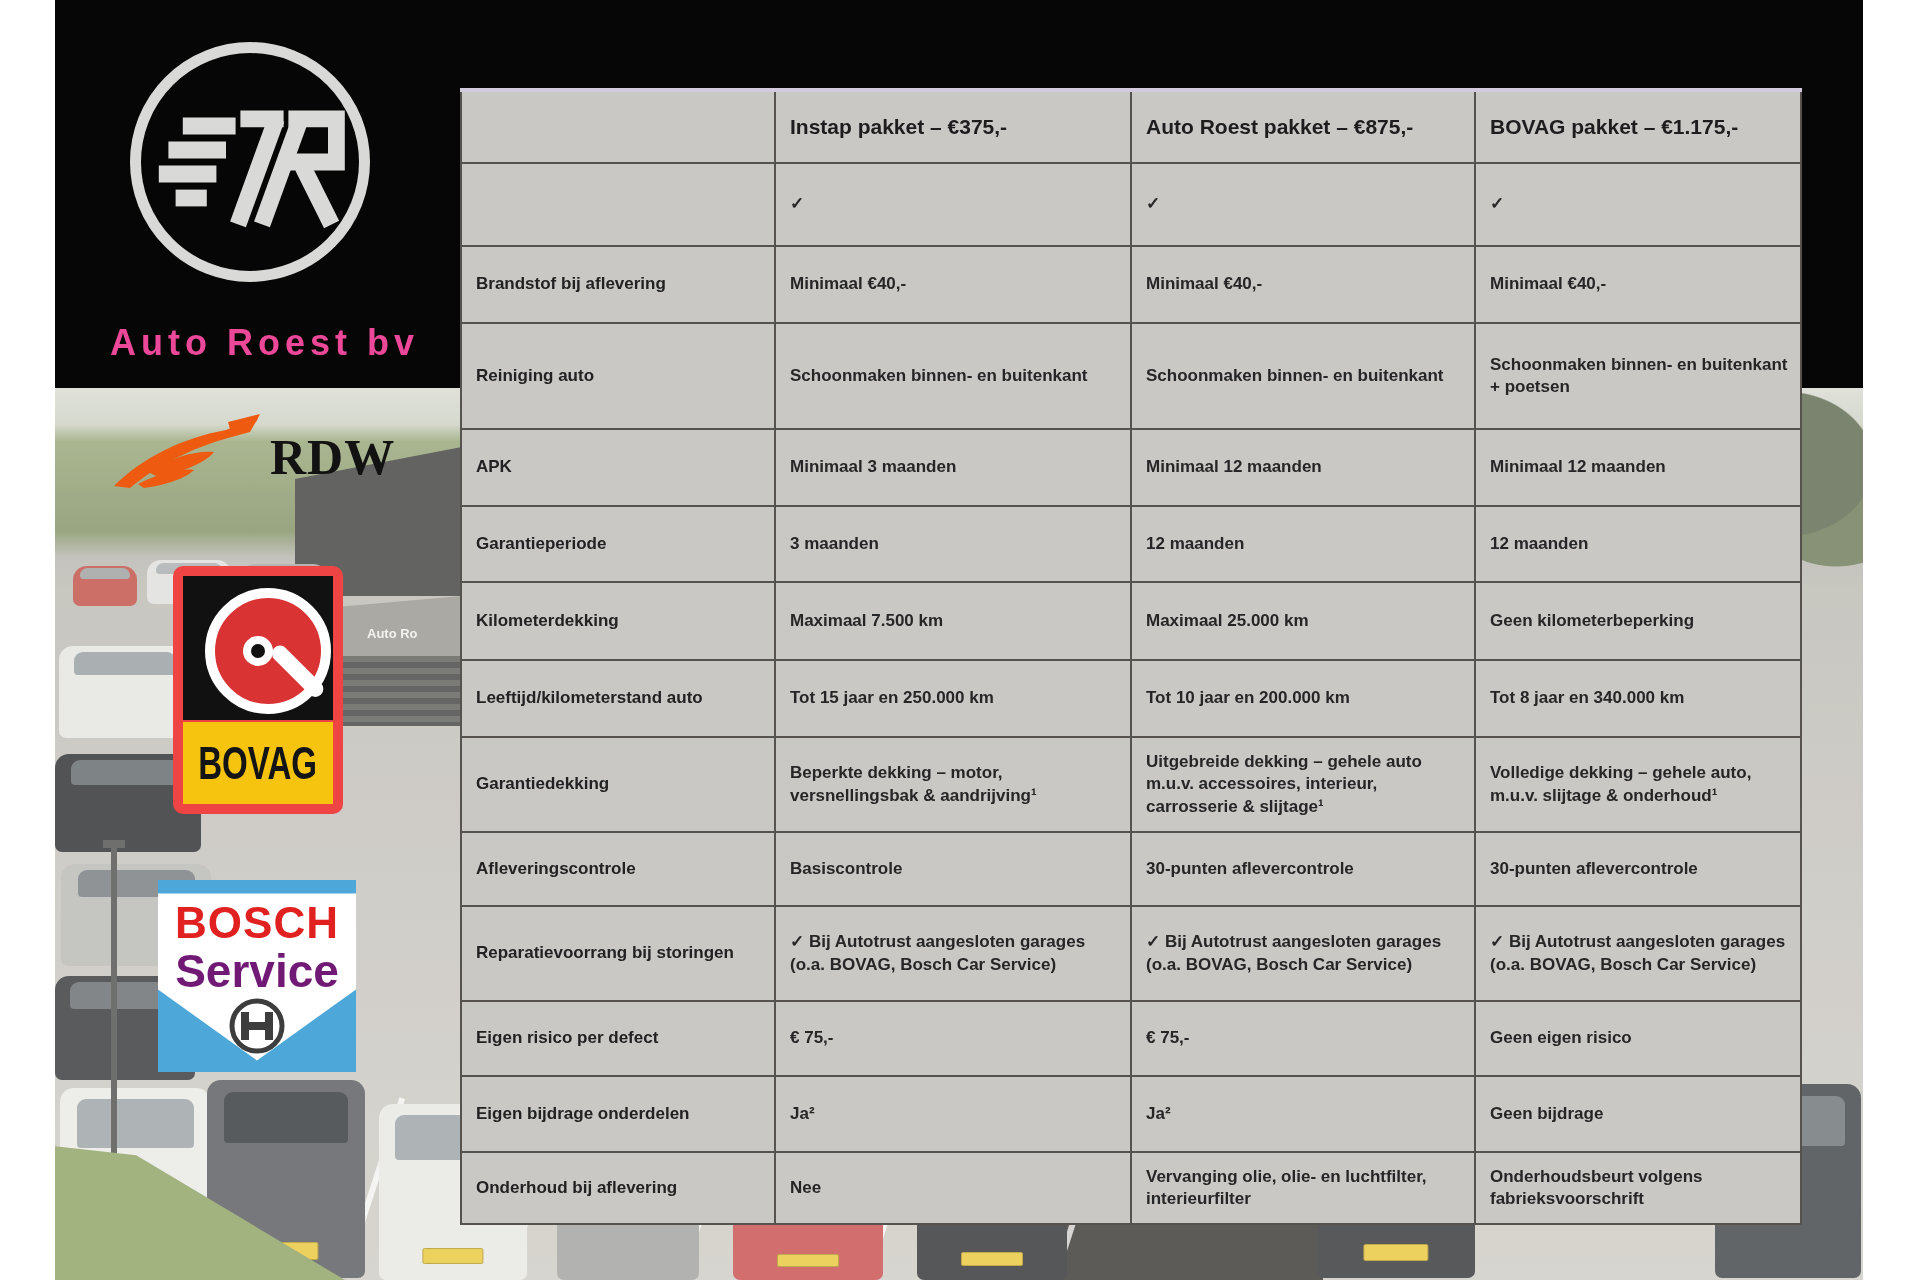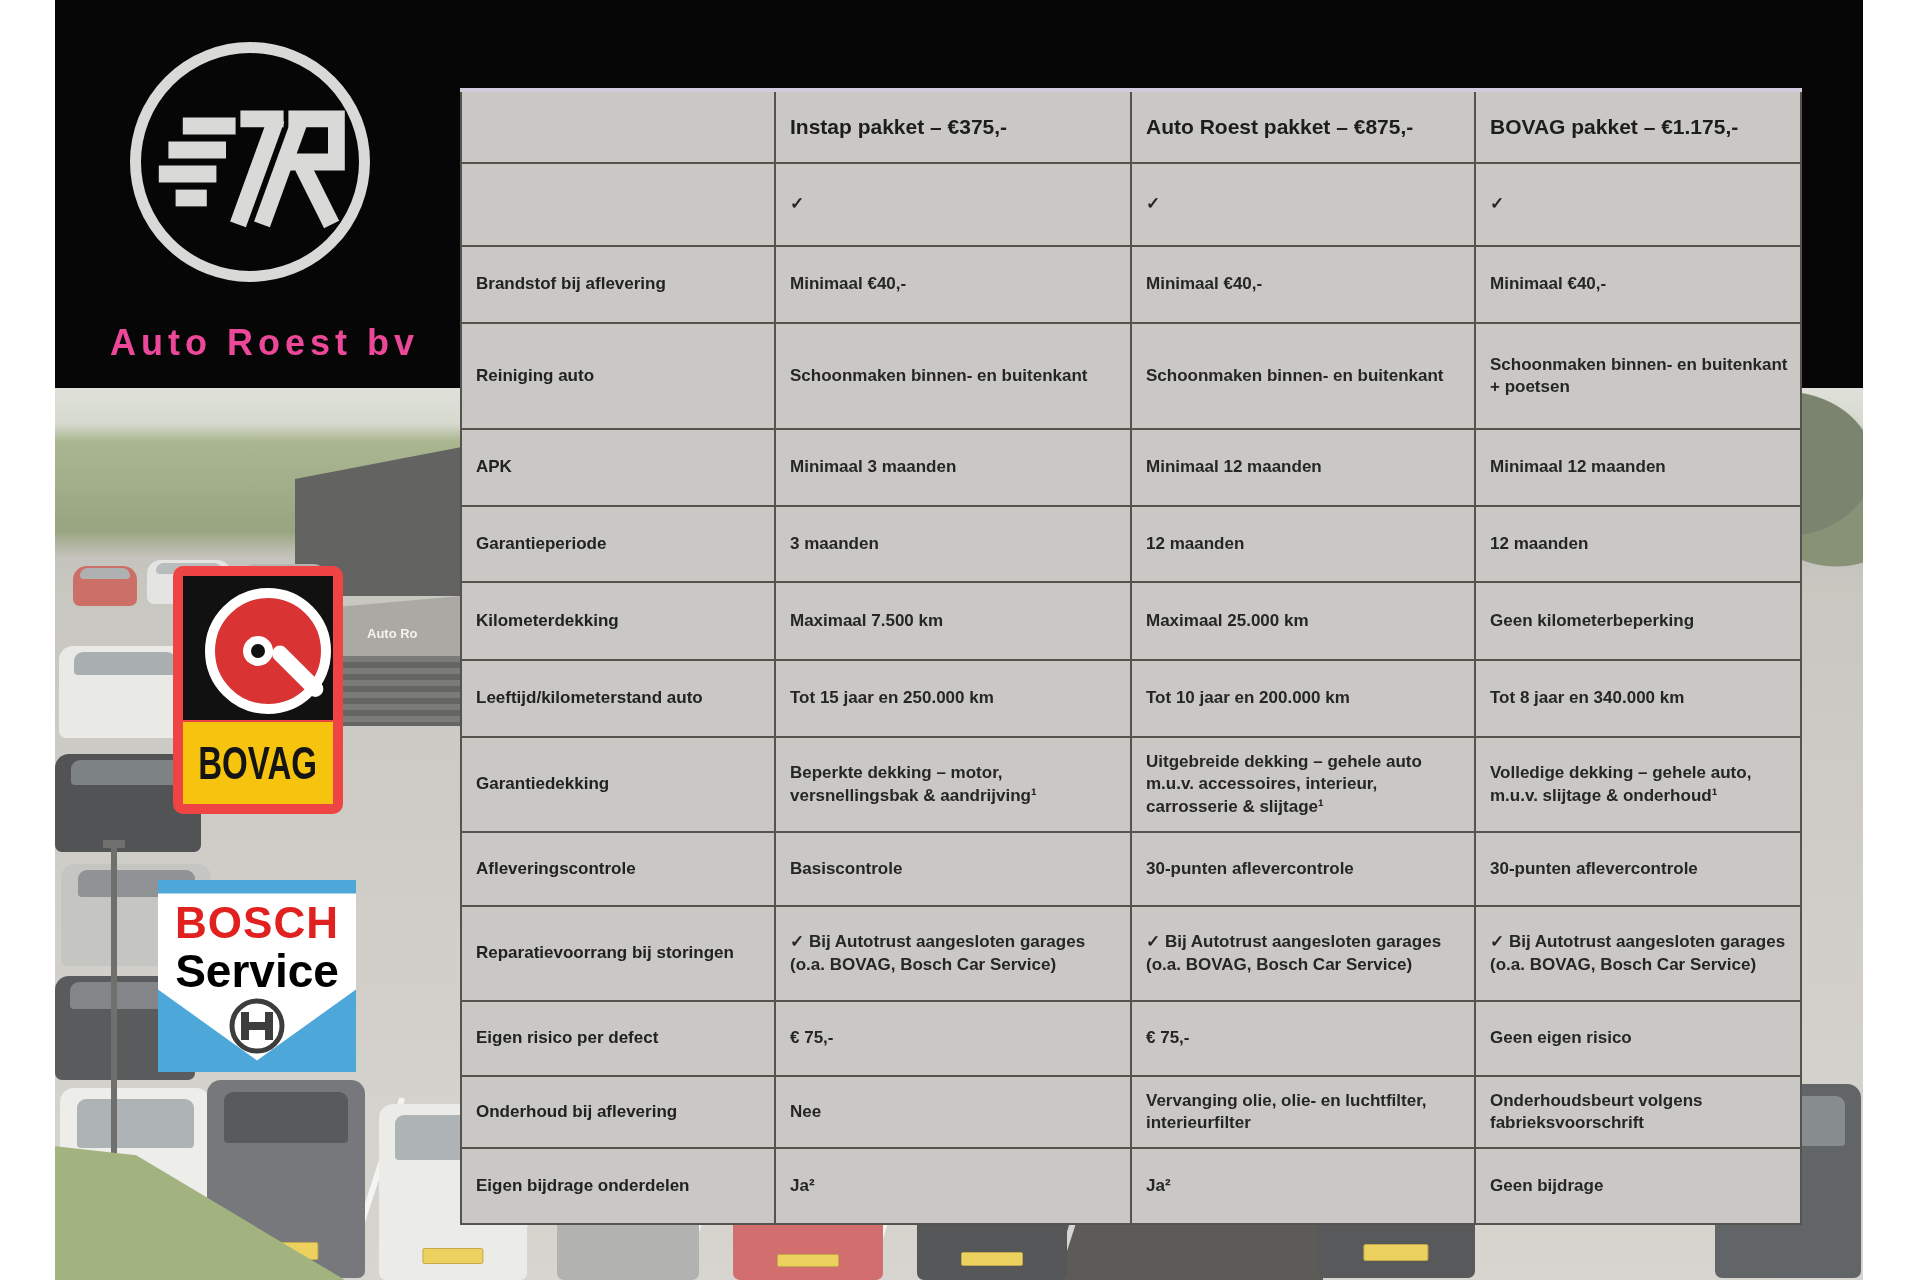--- a/index.html
+++ b/index.html
@@ -66,21 +66,21 @@
              border-radius:50%;background:#111111;}
   .bovag-bottom{position:absolute;left:10px;top:156px;width:150px;height:82px;background:#f6c40e;
                 display:flex;align-items:center;justify-content:center;}
   .bovag-word{font-weight:bold;font-size:46px;color:#141414;transform:scaleX(0.72);letter-spacing:0px;}
   .bosch{position:absolute;left:158px;top:880px;width:198px;height:192px;background:#4da7d8;z-index:5;}
   .bosch-shield{position:absolute;left:0;top:0;width:198px;height:192px;background:#ffffff;
       clip-path:polygon(0 7%,100% 7%,100% 57%,50% 94%,0 57%);}
   .bosch-word1{position:absolute;left:0;top:18px;width:198px;text-align:center;font-weight:bold;
       font-size:44px;color:#e0211f;letter-spacing:1px;}
   .bosch-word2{position:absolute;left:0;top:64px;width:198px;text-align:center;font-weight:bold;
-      font-size:46px;color:#000000;}
+      font-size:46px;color:#701a75;}
   .bosch-sym{position:absolute;left:69px;top:116px;width:60px;height:60px;}
 
   
   .pkg-table{position:absolute;left:460px;top:88px;width:1340px;z-index:8;
       border-collapse:collapse;table-layout:fixed;background:#c9c8c5;
       border:2px solid #4a4846;border-top:4px solid #d2cbdc;}
   .pkg-table th,.pkg-table td{border:2px solid #56534e;vertical-align:middle;text-align:left;
       padding:6px 10px 6px 14px;overflow:hidden;}
   .pkg-table th{font-size:21px;font-weight:bold;color:#1d1d1d;}
   .pkg-table td{font-size:17px;font-weight:bold;color:#262626;line-height:1.3;}
@@ -176,20 +176,31 @@
         <path d="M46 32 H64"></path>
           <path d="M61 32 L45 76"></path>
         <path d="M71 32 L55 76"></path>
         <path d="M66 32 H86 V50 H62"></path>
           <path d="M72 52 L84 76"></path>
       </g>
     </svg>
     <div class="brand-name">Auto Roest bv</div>
   </div>
 
+  <div class="rdw">
+    <svg width="165" height="92" viewBox="0 0 165 92">
+      <g fill="#ee5a10">
+        <path d="M6 72 C34 44 74 24 118 16 L150 4 L142 18 L120 24 C84 34 48 52 22 74 Z"></path>
+        <path d="M120 8 L152 0 L148 8 L122 15 Z"></path>
+        <path d="M40 58 C62 44 88 36 106 38 C96 50 70 60 48 62 Z"></path>
+        <path d="M30 70 C50 60 72 54 86 56 C76 66 52 72 36 74 Z"></path>
+      </g>
+    </svg>
+    <div class="rdw-text">RDW</div>
+  </div>
 
   <div class="bovag">
     <div class="bovag-top">
       <div class="bovag-ring"></div>
       <div class="bovag-handle"></div>
       <div class="bovag-hub"></div>
     </div>
     <div class="bovag-bottom">
       <span class="bovag-word">BOVAG</span>
     </div>
@@ -282,28 +293,28 @@
           <td>✓ Bij Autotrust aangesloten garages (o.a. BOVAG, Bosch Car Service)</td>
           <td>✓ Bij Autotrust aangesloten garages (o.a. BOVAG, Bosch Car Service)</td>
           <td>✓ Bij Autotrust aangesloten garages (o.a. BOVAG, Bosch Car Service)</td>
         </tr>
         <tr style="height: 75px;">
           <td class="rowlabel">Eigen risico per defect</td>
           <td>€ 75,-</td>
           <td>€ 75,-</td>
           <td>Geen eigen risico</td>
         </tr>
+        <tr style="height: 76px;">
+          <td class="rowlabel">Eigen bijdrage onderdelen</td>
+          <td>Ja²</td>
+          <td>Ja²</td>
+          <td>Geen bijdrage</td>
+        </tr>
         <tr style="height: 72px;">
           <td class="rowlabel">Onderhoud bij aflevering</td>
           <td>Nee</td>
           <td>Vervanging olie, olie- en luchtfilter, interieurfilter</td>
           <td>Onderhoudsbeurt volgens fabrieksvoorschrift</td>
         </tr>
-        <tr style="height: 76px;">
-          <td class="rowlabel">Eigen bijdrage onderdelen</td>
-          <td>Ja²</td>
-          <td>Ja²</td>
-          <td>Geen bijdrage</td>
-        </tr>
       </tbody>
   </table>
 
 </div>
 
 </body></html>

